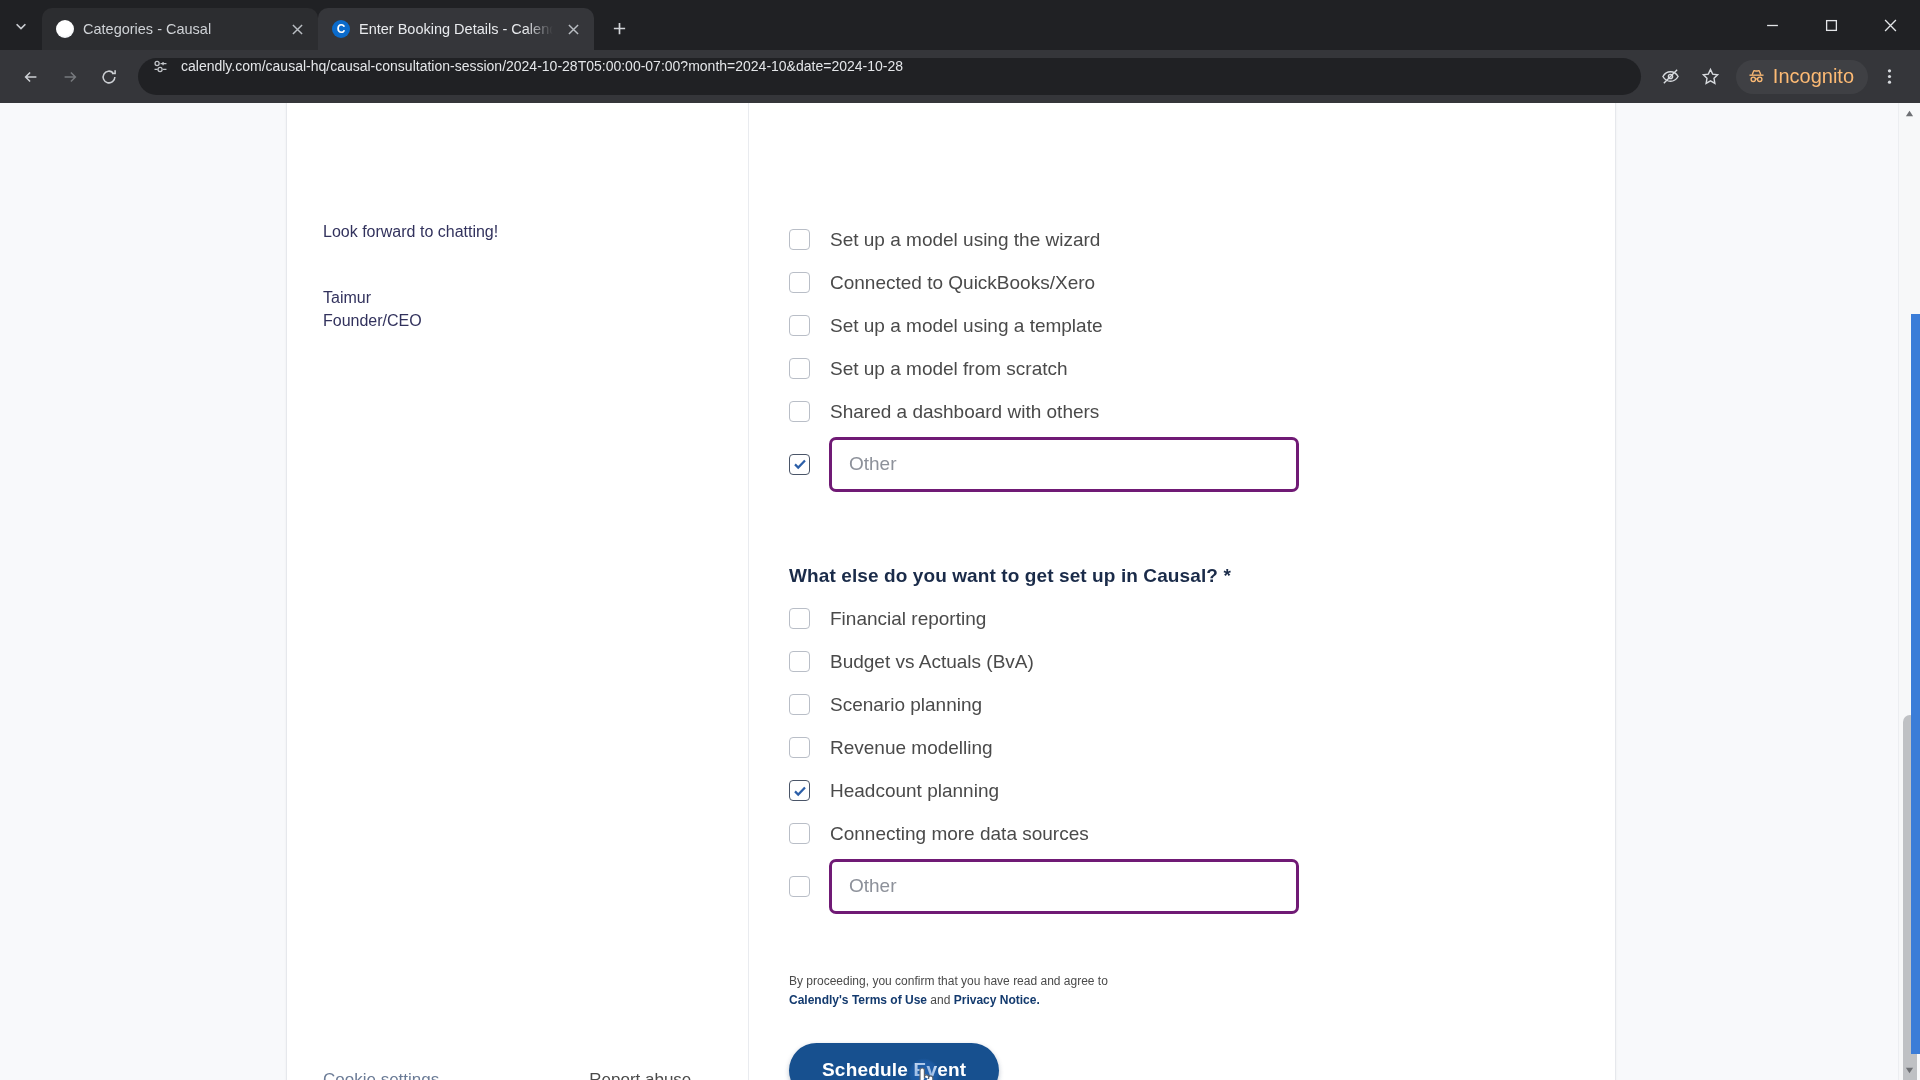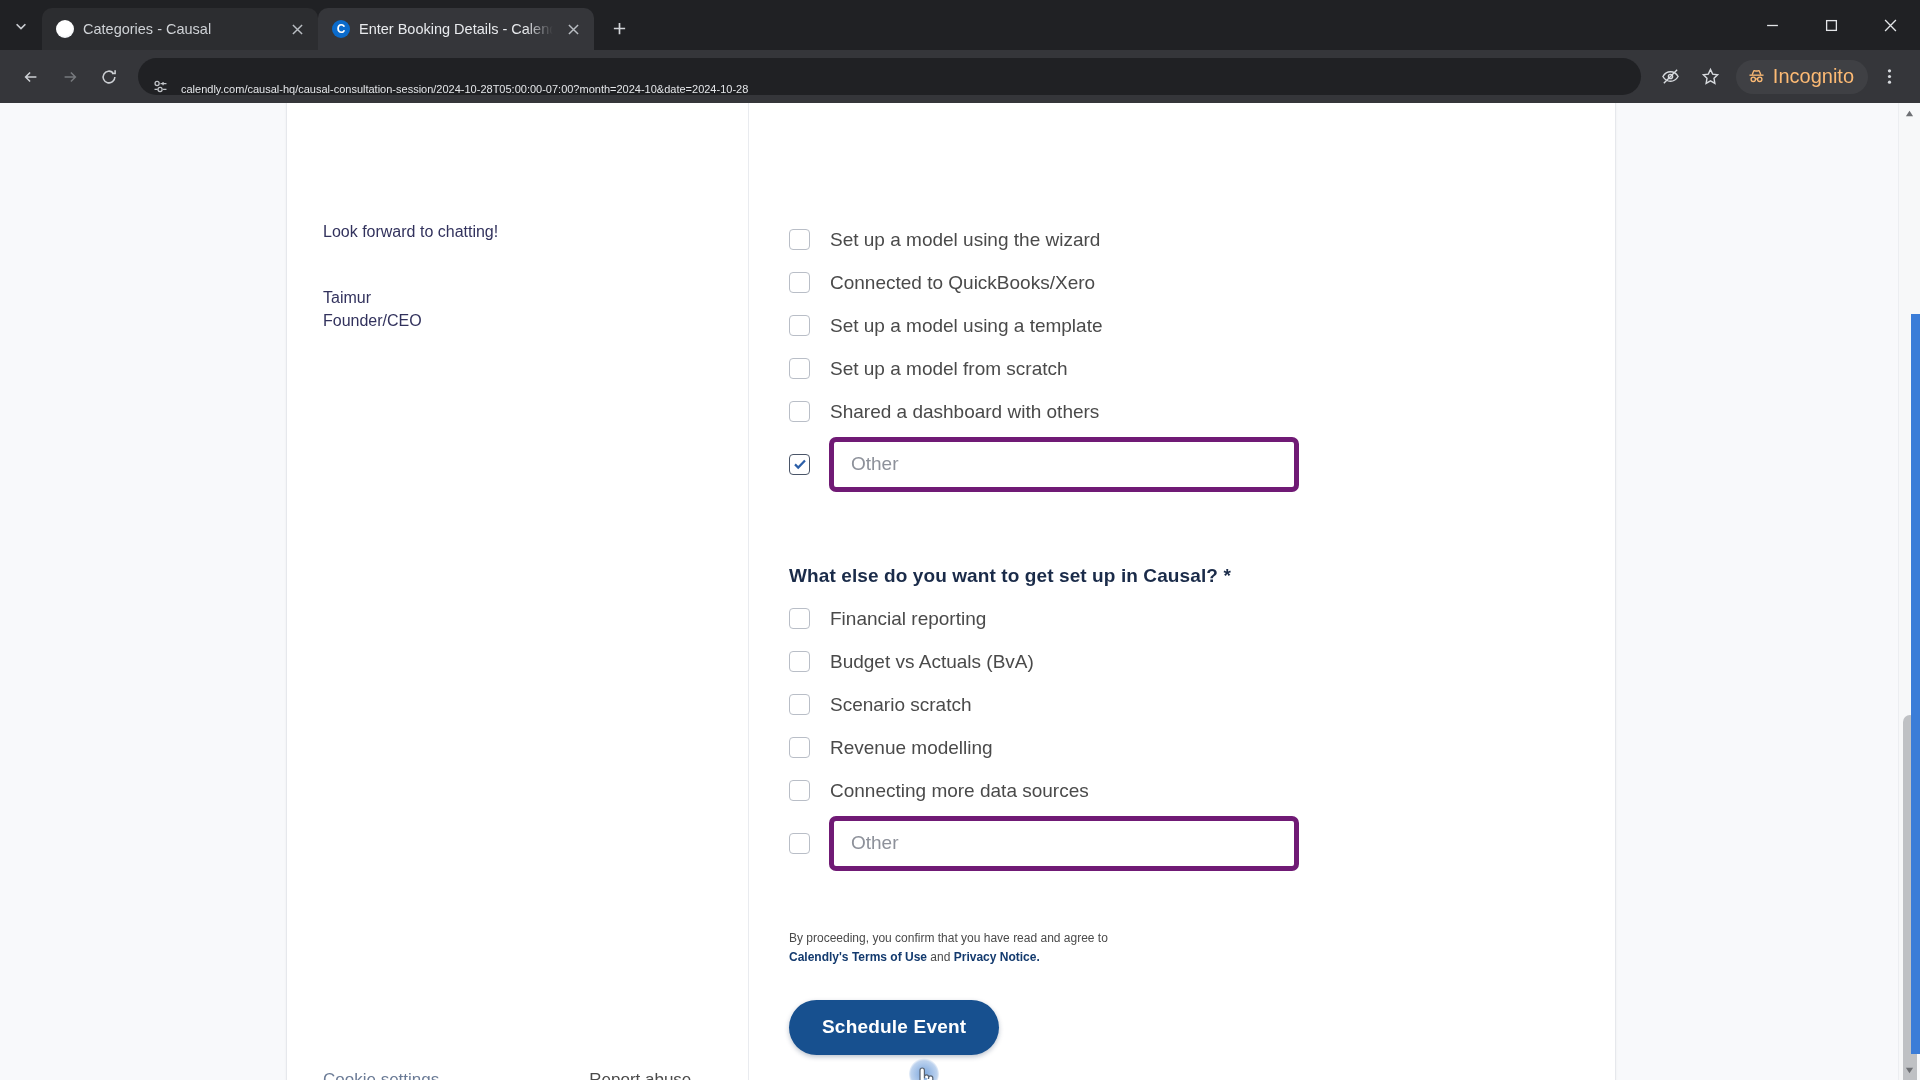--- a/index.html
+++ b/index.html
@@ -49,22 +49,22 @@
 
   .toolbar {
     height: 53px; background:#35363a; display:flex; align-items:center; gap:2px;
     padding: 0 12px; flex: 0 0 53px;
   }
   .tbtn { width:37px; height:37px; border-radius:50%; display:flex; align-items:center; justify-content:center; color:#cdd0d4; flex:0 0 37px; }
   .tbtn svg { width:18px; height:18px; }
   .tbtn.disabled { color:#76797d; }
   .omnibox {
     flex:1 1 auto; height:37px; background:#202124; border-radius:20px;
-    display:flex; align-items:flex-end; gap:11px; padding: 0 14px; margin: 0 9px;
-    color:#e4e6e9; font-size:11px; min-width:0;
+    display:flex; align-items:flex-start; gap:11px; padding: 0 14px; margin: 0 9px;
+    color:#e4e6e9; font-size:14px; min-width:0;
   }
   .omnibox .url { white-space:nowrap; overflow:hidden; text-overflow:ellipsis; }
   .omnibox .siteinfo { flex:0 0 18px; color:#c2c5c9; display:flex; align-items:center; }
   .omnibox .siteinfo svg { width:17px; height:17px; }
   .rightbtn { width:38px; height:38px; border-radius:50%; display:flex; align-items:center; justify-content:center; color:#d7dade; flex:0 0 38px; }
   .rightbtn svg { width:19px; height:19px; }
   .incognito-pill {
     height:34px; background:#3f4044; border-radius:18px; display:flex; align-items:center;
     gap:7px; padding:0 14px 0 11px; color:#fdba74; font-size:20px; margin-left:4px; flex:0 0 auto;
   }
@@ -101,21 +101,21 @@
     width:21px; height:21px; flex:0 0 21px; border:1.6px solid #b9bec7; border-radius:4px;
     background:#fff; display:flex; align-items:center; justify-content:center;
   }
   .cb.checked { border-color:#4a5568; }
   .cb.checked svg { width:14px; height:14px; color:#2c5fa8; display:block; }
   .cb svg { display:none; }
   .opt-label { font-size:19px; color:#4a4a4a; }
 
   .opt.with-input { height:62px; align-items:center; gap:19px; }
   .other-input {
-    flex:0 0 470px; height:55px; border:5px solid #701a75; border-radius:7px;
+    flex:0 0 470px; height:55px; border:3px solid #701a75; border-radius:7px;
     background:#fff; padding: 0 17px; font-size:19px; color:#4a4a4a;
     font-family:"Liberation Sans", sans-serif;
   }
   .other-input::placeholder { color:#8d919a; }
 
   .group2 { margin-top:70px; }
 
   .legal { margin-top:55px; font-size:12px; color:#4a4a4a; line-height:1.62; max-width:520px; }
   .legal a { color:#133a6e; font-weight:bold; text-decoration:none; }
 
@@ -347,30 +347,38 @@
                 <span class="cb">
                   
                 </span>
                 <span class="opt-label">Budget vs Actuals (BvA)</span>
               </label>
 
               <label class="opt">
                 <span class="cb">
                   
                 </span>
-                <span class="opt-label">Scenario scratch</span>
+                <span class="opt-label">Scenario planning</span>
               </label>
 
               <label class="opt">
                 <span class="cb">
                   
                 </span>
                 <span class="opt-label">Revenue modelling</span>
               </label>
 
+              <label class="opt">
+                <span class="cb checked">
+                  <svg viewBox="0 0 14 14" fill="none" stroke="currentColor" stroke-width="2.2">
+                      <path d="M2 7.4l3.2 3.2L12 3.6"></path>
+                    </svg>
+                </span>
+                <span class="opt-label">Headcount planning</span>
+              </label>
 
               <label class="opt">
                 <span class="cb">
                   
                 </span>
                 <span class="opt-label">Connecting more data sources</span>
               </label>
 
               <div class="opt with-input">
                 <span class="cb">

